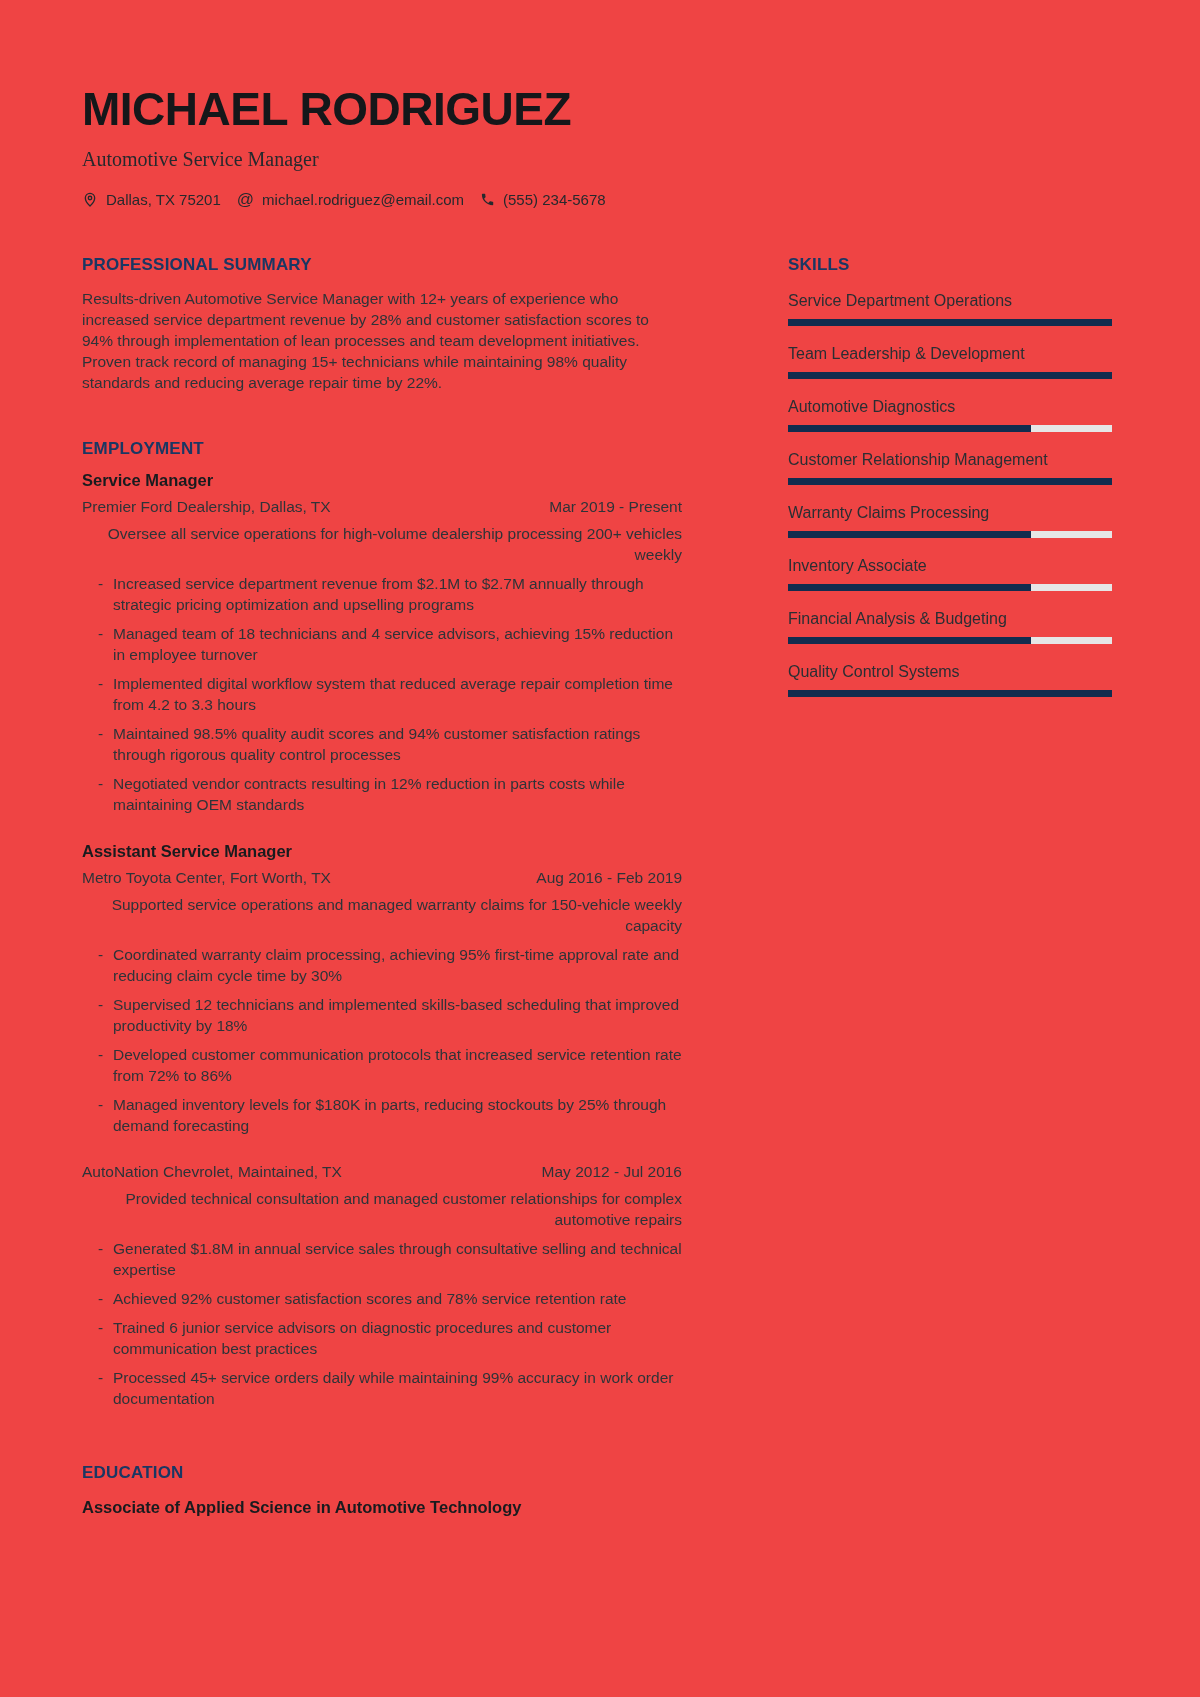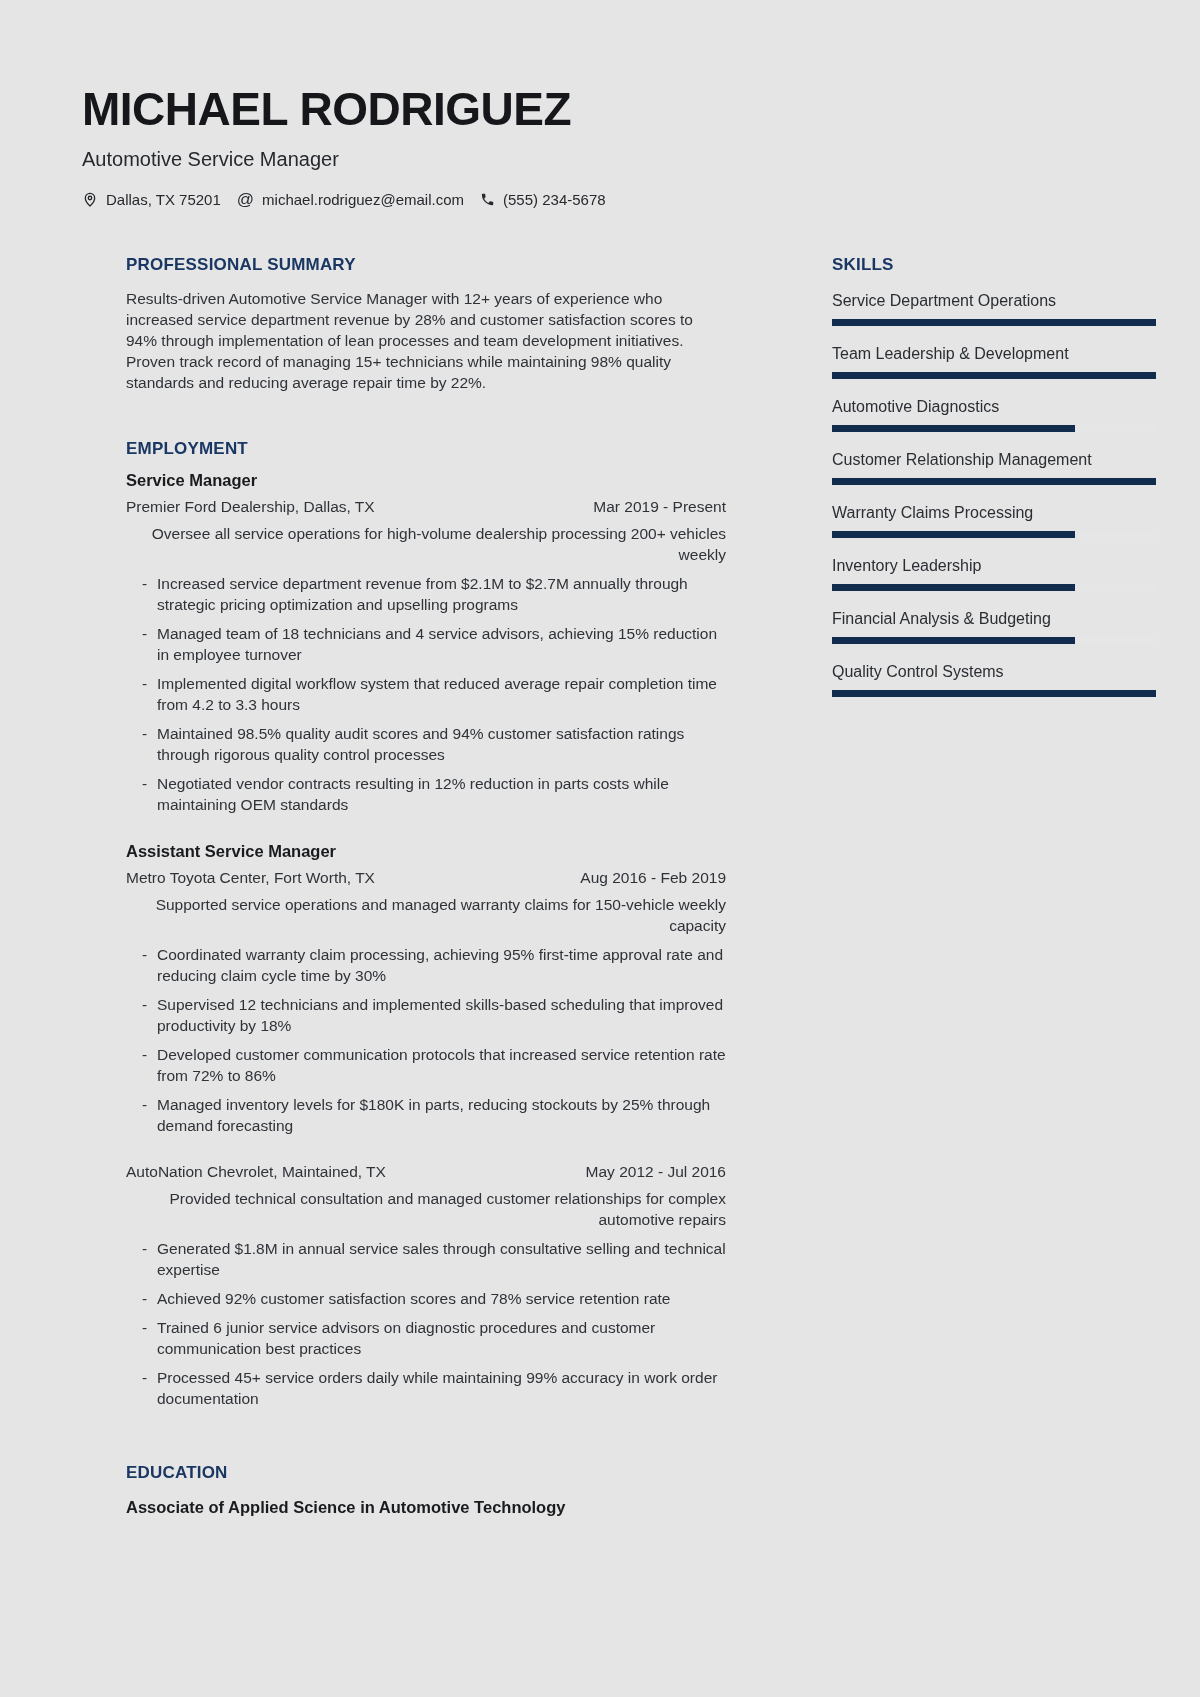--- a/index.html
+++ b/index.html
@@ -1,38 +1,38 @@
 <!DOCTYPE html>
 <html><head>
 <meta charset="utf-8">
 <style>
   * { box-sizing: border-box; }
   html, body { margin: 0; padding: 0; background: #ffffff; }
   .page {
-    width: 1200px; height: 1697px; background: #e5e5e5;
+    width: 1200px; height: 1697px; background: #ef4444;
     padding: 86px 88px 0 82px; overflow: hidden; position: relative;
     font-family: "Liberation Sans", "DejaVu Sans", sans-serif;
     color: #2f3338;
   }
   
   .name {
     margin: 0; font-size: 46px; line-height: 1; font-weight: 700;
     letter-spacing: -0.5px; color: #15171a;
   }
-  .headline { margin-top: 16px; font-size: 20px; color: #26292d; }
+  .headline { margin-top: 16px; font-size: 20px; color: #26292d; font-family: Liberation Serif, serif; }
   .contact-row {
     margin-top: 20px; display: flex; align-items: center; gap: 16px;
     font-size: 15px; color: #26292d;
   }
   .contact-item { display: inline-flex; align-items: center; gap: 8px; }
   .contact-item svg { display: block; }
   .at-glyph { font-size: 17px; line-height: 1; color: #26292d; }
 
   
-  .columns { display: flex; margin-top: 47px; margin-left: 44px; }
+  .columns { display: flex; margin-top: 47px; }
   .main-col { width: 600px; flex: none; }
   .side-col { width: 324px; flex: none; margin-left: 106px; }
 
   h2.sec-heading {
     margin: 0; font-size: 17px; font-weight: 700;
     color: #1a3763; letter-spacing: 0.2px;
   }
   .summary-text { margin: 13px 0 0; font-size: 15.5px; line-height: 21px; }
 
   .employment-section { margin-top: 46px; }
@@ -207,21 +207,21 @@
           </div>
 
           <div class="skill">
             <div class="skill-label">Warranty Claims Processing</div>
             <div class="skill-track">
               <div class="skill-fill" style="width: 75%;"></div>
             </div>
           </div>
 
           <div class="skill">
-            <div class="skill-label">Inventory Leadership</div>
+            <div class="skill-label">Inventory Associate</div>
             <div class="skill-track">
               <div class="skill-fill" style="width: 75%;"></div>
             </div>
           </div>
 
           <div class="skill">
             <div class="skill-label">Financial Analysis &amp; Budgeting</div>
             <div class="skill-track">
               <div class="skill-fill" style="width: 75%;"></div>
             </div>

